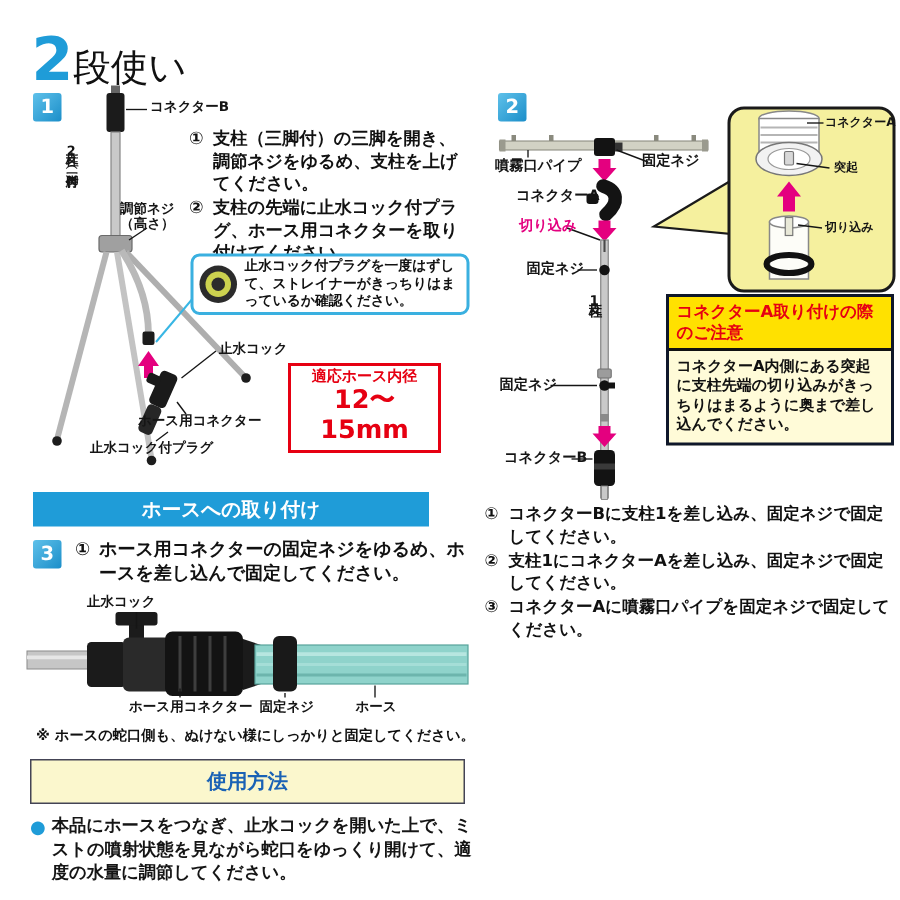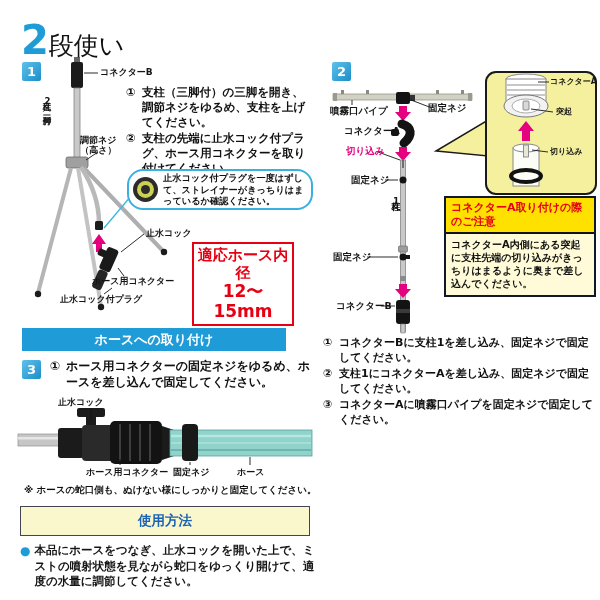--- a/index.html
+++ b/index.html
@@ -15,29 +15,29 @@
   .title{position:absolute;left:21px;top:20px;display:flex;align-items:baseline}
   .title-num{font-size:40px;font-weight:700;color:#1f9cd8;line-height:1}
   .title-suffix{font-size:25px;font-weight:400;color:#111}
   .instr{display:flex;font-weight:700;color:#111;line-height:1.32}
   .instr .n{flex:0 0 16px}
   .instr .t{flex:1}
   .instr-l{font-size:11.5px}
   .instr-r{font-size:11px;margin-bottom:2px}
   .instr-note{font-size:10.3px;font-weight:700;line-height:1.3}
   .callout{position:absolute;left:127px;top:169px;width:186px;height:41px;border:2px solid #3ab0e0;
-           border-radius:16px;background:#fff;display:flex;align-items:center;gap:5px;padding:2px 4px;box-sizing:border-box}
+           border-radius:6px;background:#fff;display:flex;align-items:center;gap:5px;padding:2px 4px;box-sizing:border-box}
   .callout-text{font-size:9.2px;font-weight:700;line-height:1.25;color:#111}
   .plug-icon{width:25px;height:25px;border-radius:50%;background:#2b2b2b;flex:0 0 25px;
              display:flex;align-items:center;justify-content:center}
   .plug-icon .mid{width:17px;height:17px;border-radius:50%;background:#ccd24f;display:flex;align-items:center;justify-content:center}
   .plug-icon .core{width:9px;height:9px;border-radius:50%;background:#2b2b2b}
   .redbox{position:absolute;left:192px;top:242px;width:94px;border:2.5px solid #e60012;background:#fff;
           color:#e60012;text-align:center;font-weight:700;padding:2px 2px 3px}
-  .redbox .l1{font-size:15px;line-height:1.2}
+  .redbox .l1{font-size:10px;line-height:1.2}
   .redbox .l2{font-size:17px;line-height:1.15}
   .band{position:absolute;left:22px;top:328px;width:264px;height:23px;background:#1f9cd8;color:#fff;
         font-size:13px;font-weight:700;display:flex;align-items:center;justify-content:center}
   .usagebox{position:absolute;left:20px;top:506px;width:290px;height:30px;background:#fbf7cd;border:1.5px solid #445;
             box-sizing:border-box;color:#1a62b5;font-size:13.5px;font-weight:700;display:flex;align-items:center;justify-content:center}
   .usage-item{position:absolute;left:20px;top:543px;width:298px;display:flex;gap:4px;font-size:11.5px;font-weight:700;line-height:1.35}
   .usage-item .b{color:#1f9cd8;font-size:12px}
   .warn{position:absolute;left:444px;top:196px;width:152px;border:2px solid #0f172a;background:#fffbd8;box-sizing:border-box}
   .warn-h{background:#ffe100;color:#e60012;font-size:11px;font-weight:700;line-height:1.25;padding:3px 5px;border-bottom:2px solid #111}
   .warn-b{font-size:10px;font-weight:700;line-height:1.3;padding:4px 5px 5px;color:#111}

